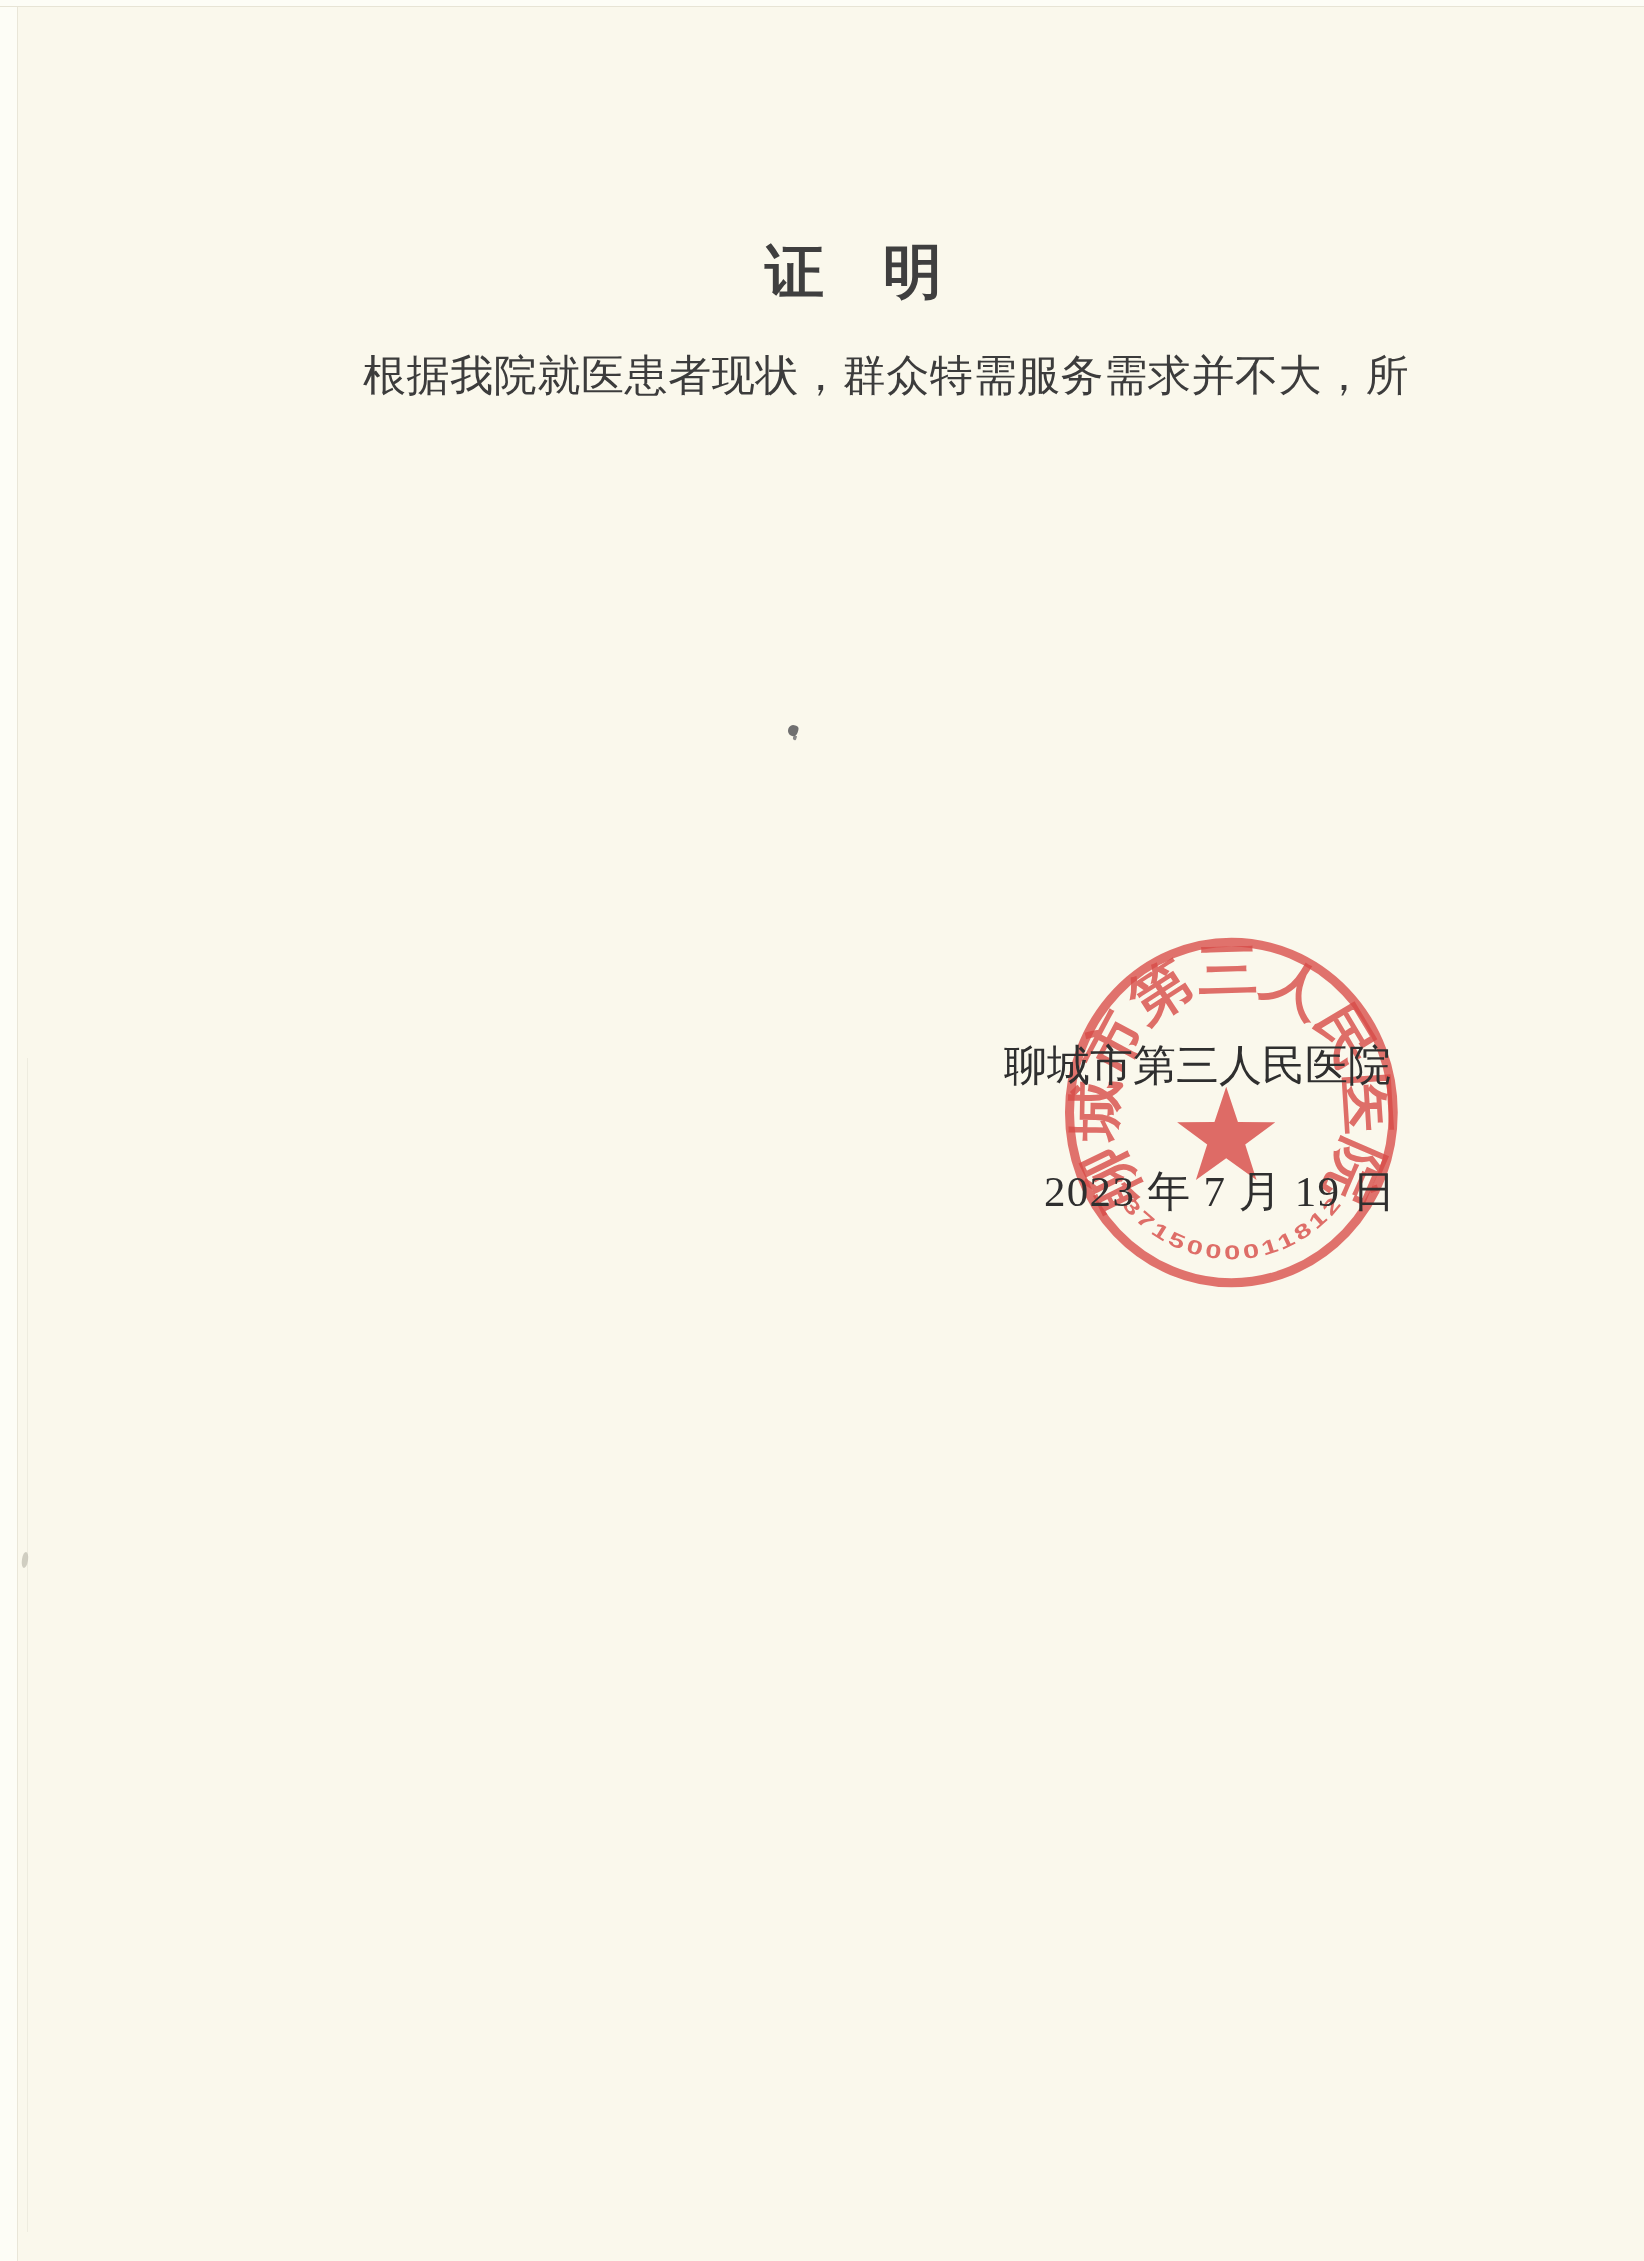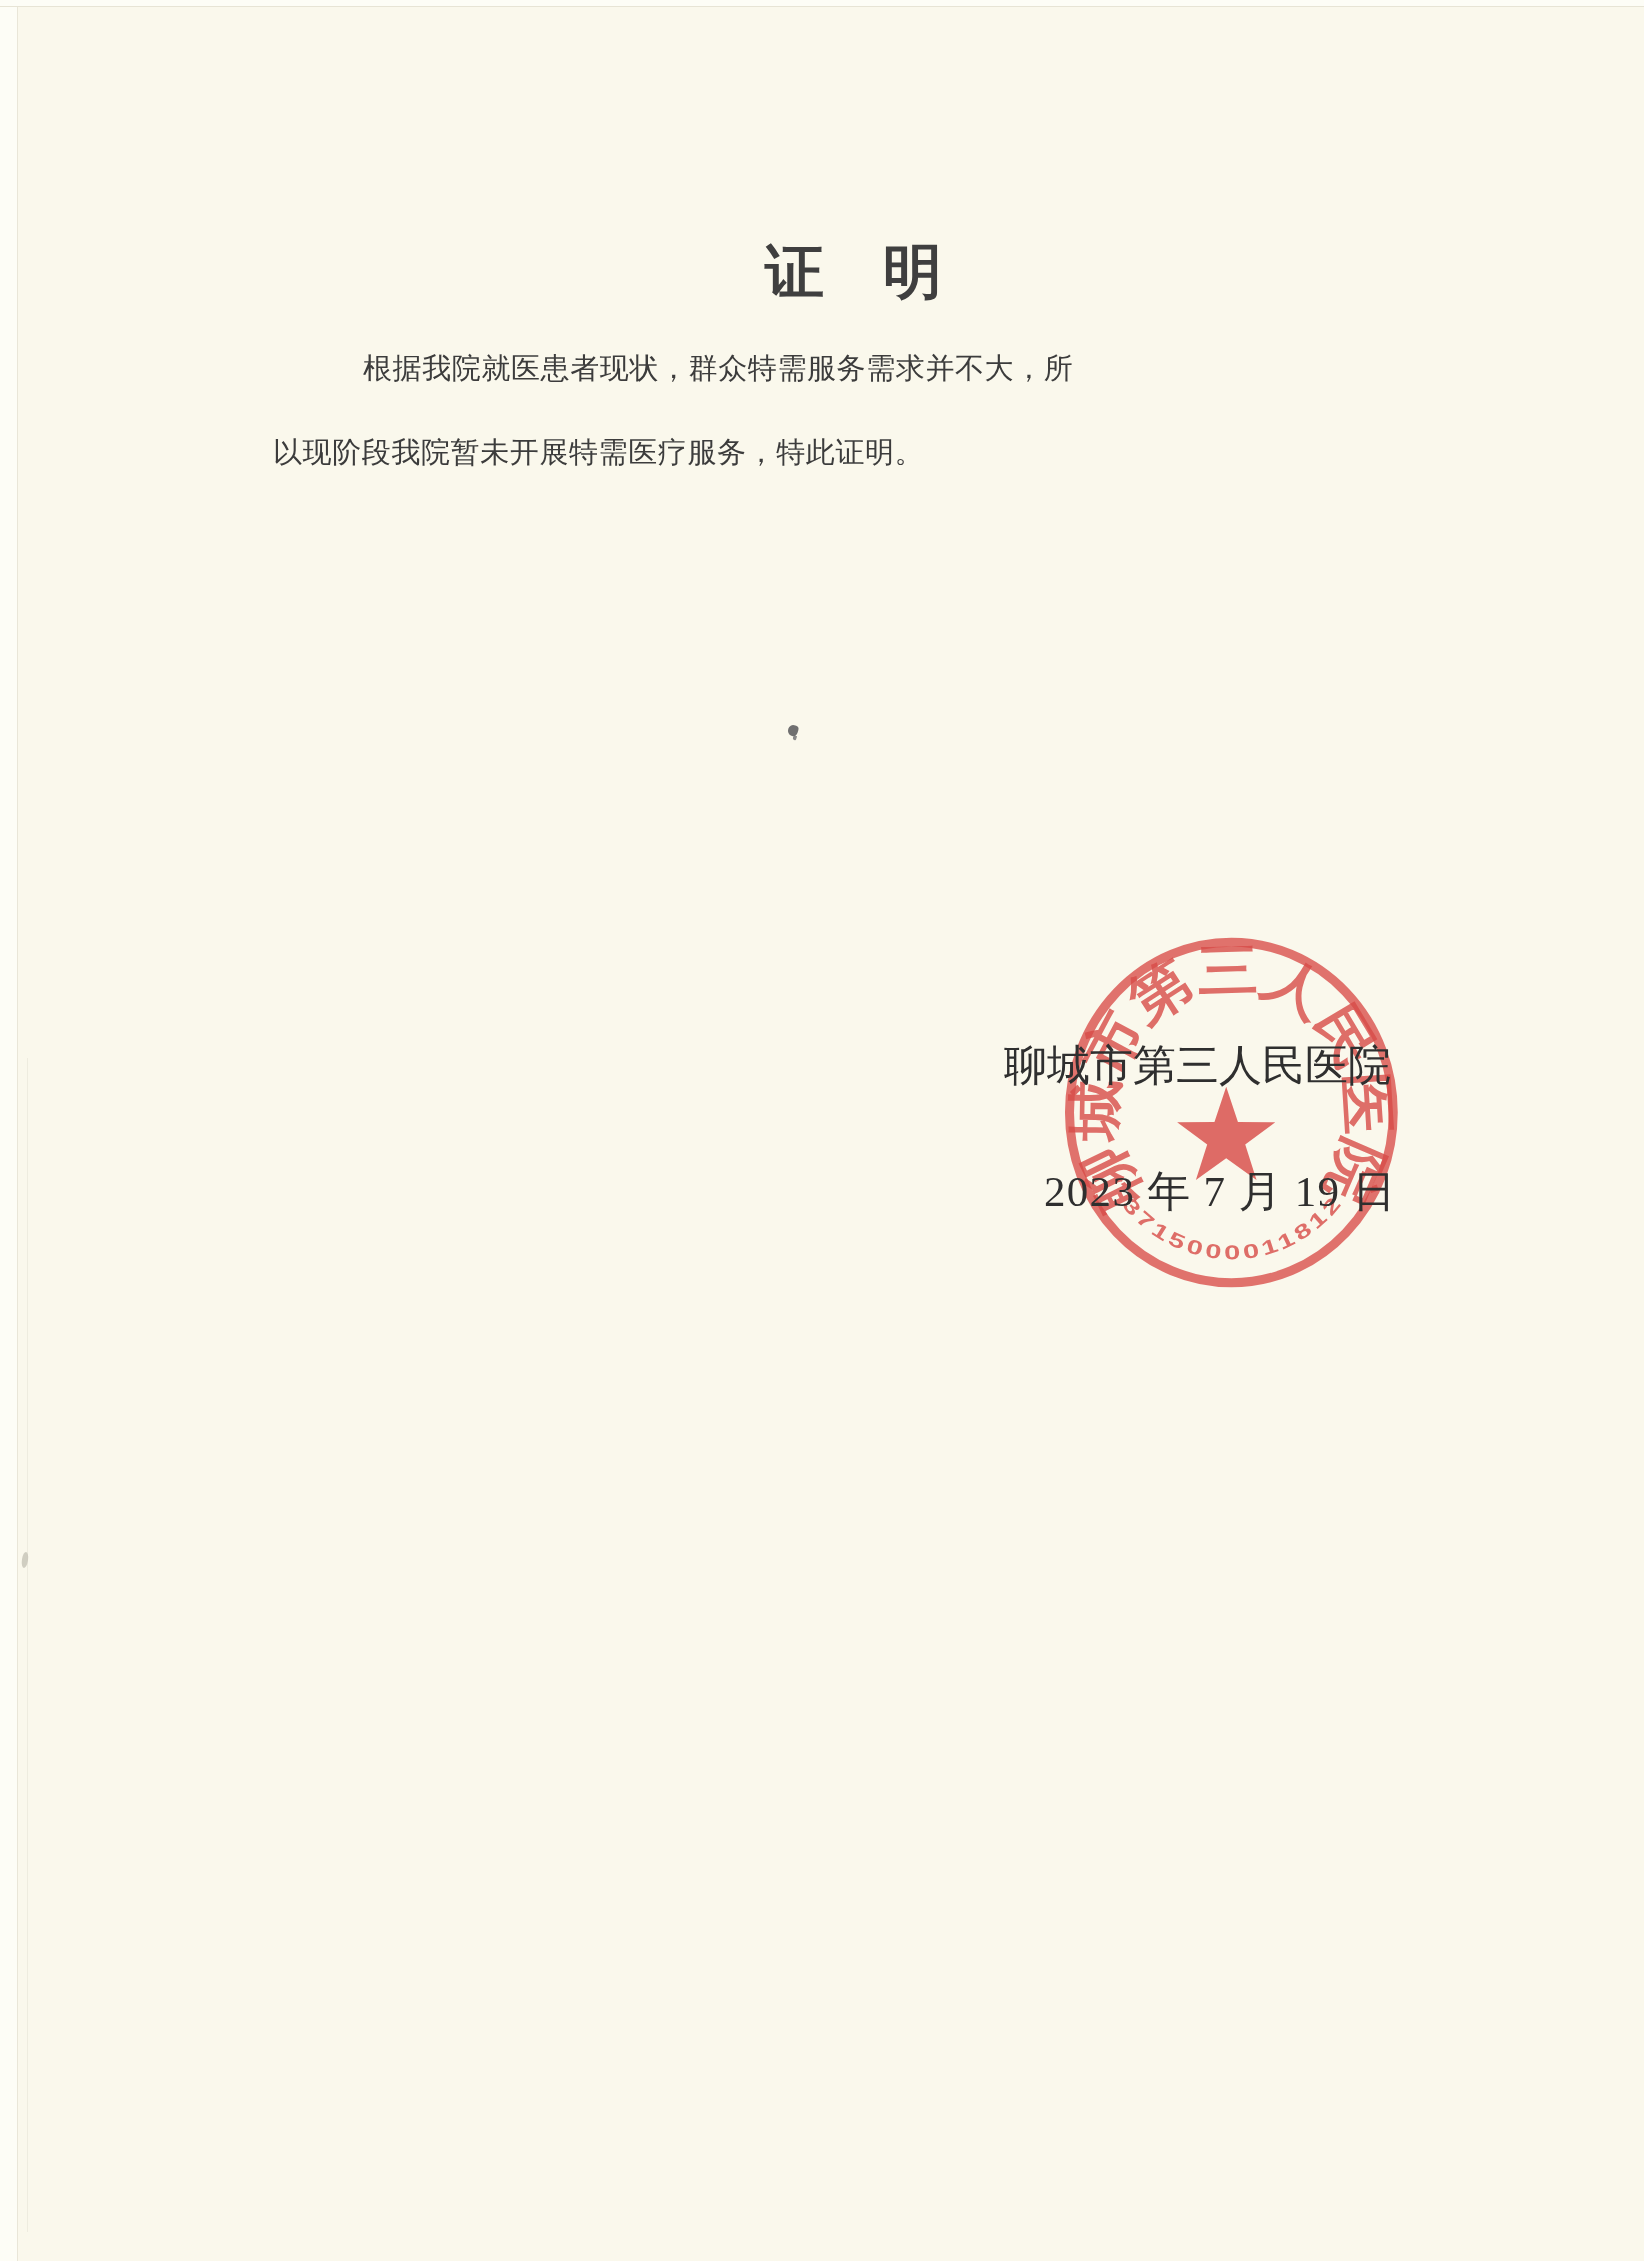--- a/index.html
+++ b/index.html
@@ -41,21 +41,21 @@
   
   .doc-title {
     position: absolute; left: 765px; top: 243px;
     font-family: "Liberation Sans", "DejaVu Sans", sans-serif;
     font-weight: 600; font-size: 59px; line-height: 1;
     color: #3f3f3f; letter-spacing: 0; white-space: nowrap;
     z-index: 3;
     text-align: right;
   }
   .body-line {
-    position: absolute; font-size: 29px; line-height: 1;
+    position: absolute; font-size: 43px; line-height: 1;
     color: #3c3c3c; letter-spacing: 0.6px; white-space: nowrap;
     z-index: 3;
   }
   .body-line-1 { left: 363px; top: 354px; }
   .body-line-2 { left: 273px; top: 438px; }
   .signature-line {
     position: absolute; left: 1004px; top: 1044px;
     font-size: 43px; line-height: 1; color: #2f2f2f;
     letter-spacing: 0; white-space: nowrap; z-index: 3;
   }
@@ -103,19 +103,18 @@
     </text>
 
     <text class="seal-serial-el" font-size="31" fill="#d84c48" opacity="0.8" letter-spacing="4">
       <textPath href="#serialPath" startOffset="8" textLength="400" lengthAdjust="spacingAndGlyphs">3715000011812</textPath>
     </text>
   </svg>
 
   <div class="doc-title">证　明</div>
 
   <div class="body-line body-line-1">根据我院就医患者现状，群众特需服务需求并不大，所</div>
-  <div class="body-line body-line-2">以现阶段我院暂未开展特需医疗服务，特此证明。</div>
 
   <div class="signature-line">聊城市第三人民医院</div>
   <div class="date-line">2023 年 7 月 19 日</div>
 
 </div>
 
 
 </body></html>

